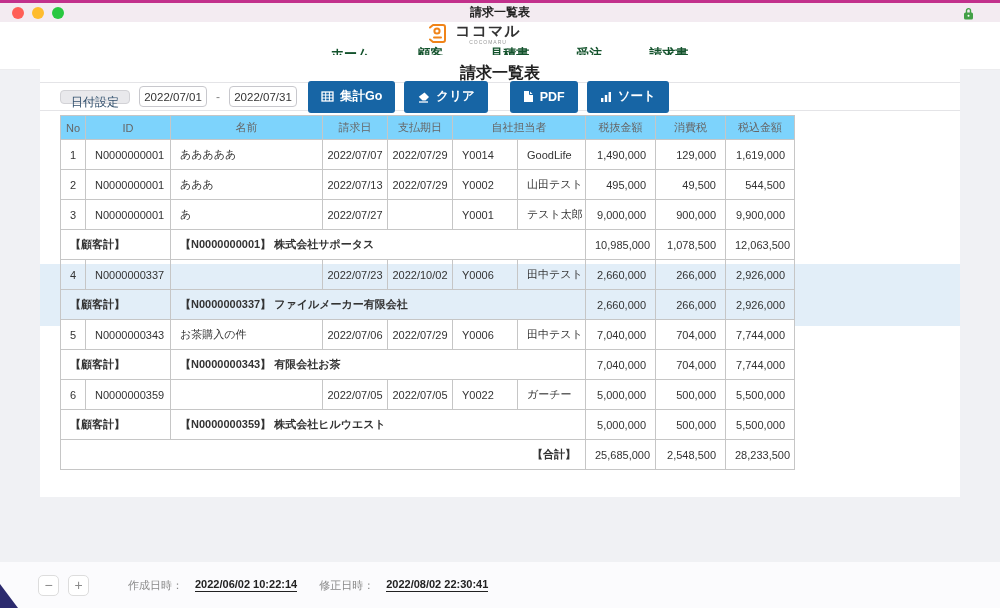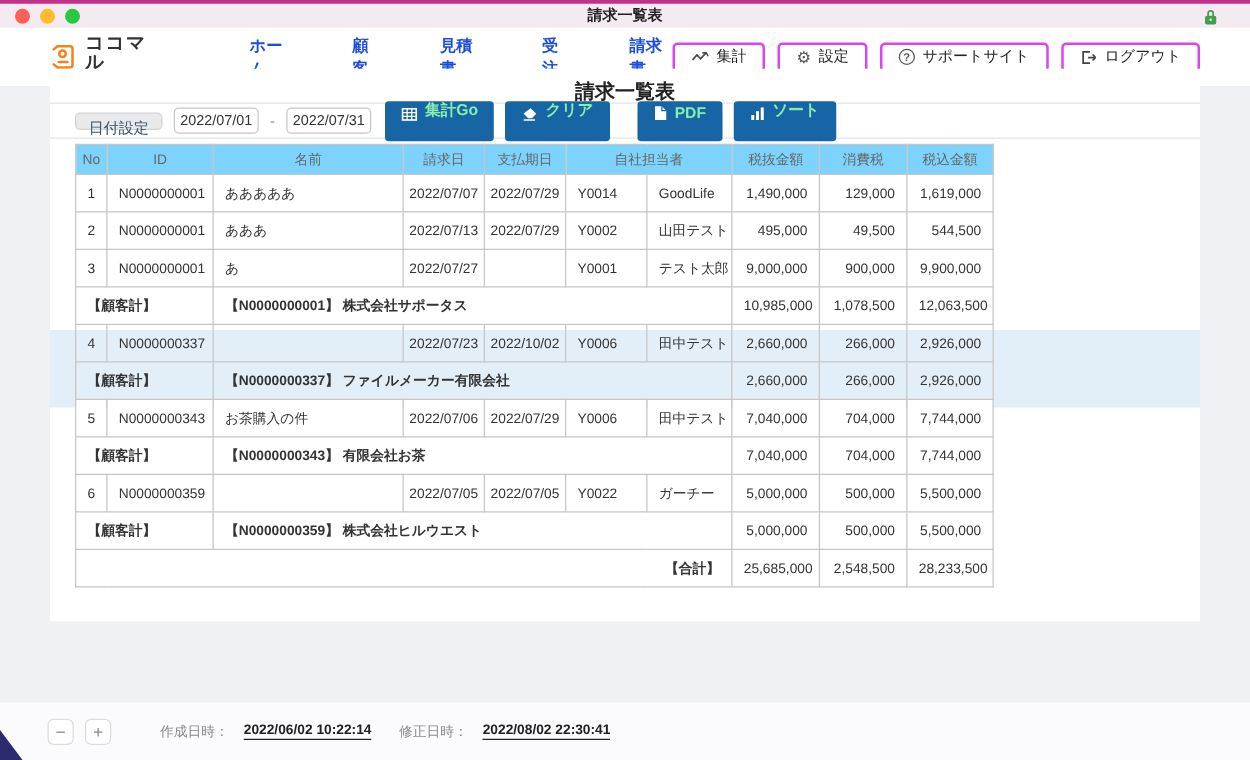--- a/index.html
+++ b/index.html
@@ -16,28 +16,28 @@
   }
   .traffic { position:absolute; left:12px; top:0; bottom:0; display:flex; align-items:center; gap:8px; }
   .tl { width:12px; height:12px; border-radius:50%; }
   .tl.red{background:#ff5f57;} .tl.yellow{background:#febc2e;} .tl.green{background:#28c840;}
   .win-title { font-size:12px; font-weight:bold; color:#222; }
   .lock { position:absolute; right:26px; top:4px; }
 
   
   .navbar {
     height:48px; background:#fff; display:flex; align-items:center;
-    padding:0 40px; border-bottom:1px solid #ececee;
+    padding:0 40px; border-bottom:1px solid #ececee;flex-direction:column;
   }
   .brand { display:flex; align-items:center; gap:7px; margin-right:52px; cursor:pointer; }
   .brand-txt { display:flex; flex-direction:column; line-height:1; }
   .brand-name { font-size:15px; font-weight:bold; color:#333; letter-spacing:1px; }
   .brand-sub { font-size:5px; color:#999; letter-spacing:1px; margin-top:2px; text-align:center; }
   .nav-items { display:flex; gap:28px; }
-  .nav-item { font-size:13px; font-weight:bold; color:#1d4ed8; cursor:pointer;margin-left:19px; }
+  .nav-item { font-size:13px; font-weight:bold; color:#14532d; cursor:pointer;margin-left:19px; }
   .spacer { flex:1; }
   .nav-actions { display:flex; gap:10px; }
   .act-btn {
     display:flex; align-items:center; gap:6px; background:#fff;
     border:2px solid #d946ef; border-radius:4px; padding:3px 13px;
     font-size:12px; color:#222; height:24px; cursor:pointer; white-space:nowrap;
   }
   .gear-glyph { font-size:13px; color:#555; line-height:1; }
   .help-circ {
     width:13px; height:13px; border:1.3px solid #555; border-radius:50%;
@@ -59,22 +59,22 @@
   .date-set-btn {
     background:#e9e9ec; border:1px solid #d2d2d6; border-radius:4px;
     font-size:12px; color:#31506d; padding:3px 10px; height:14px; cursor:pointer;
   }
   .date-input {
     width:68px; height:21px; border:1px solid #c8c8cd; border-radius:4px;
     font-size:11.5px; text-align:center; color:#333; font-family:inherit;
   }
   .dash { color:#888; font-size:12px; }
   .blue-btn {
-    display:flex; align-items:flex-end; justify-content:center; gap:6px;
-    background:#1765a5; color:#86efac; border:none; border-radius:3px;
+    display:flex; align-items:center; justify-content:center; gap:6px;
+    background:#1765a5; color:#ffffff; border:none; border-radius:3px;
     font-size:12.5px; font-weight:bold; height:23px; padding:16px 13px;
     cursor:pointer; white-space:nowrap; font-family:inherit;
   }
   .blue-btn.go { margin-left:2px; min-width:86px; }
   .blue-btn.pdf { margin-left:13px; min-width:66px; }
   .blue-btn.clear { min-width:68px; }
   .blue-btn.sort { min-width:65px; }
 
   
   .hl-strip { position:absolute; left:0; right:0; top:209px; height:62px; background:#e2eef8; }

